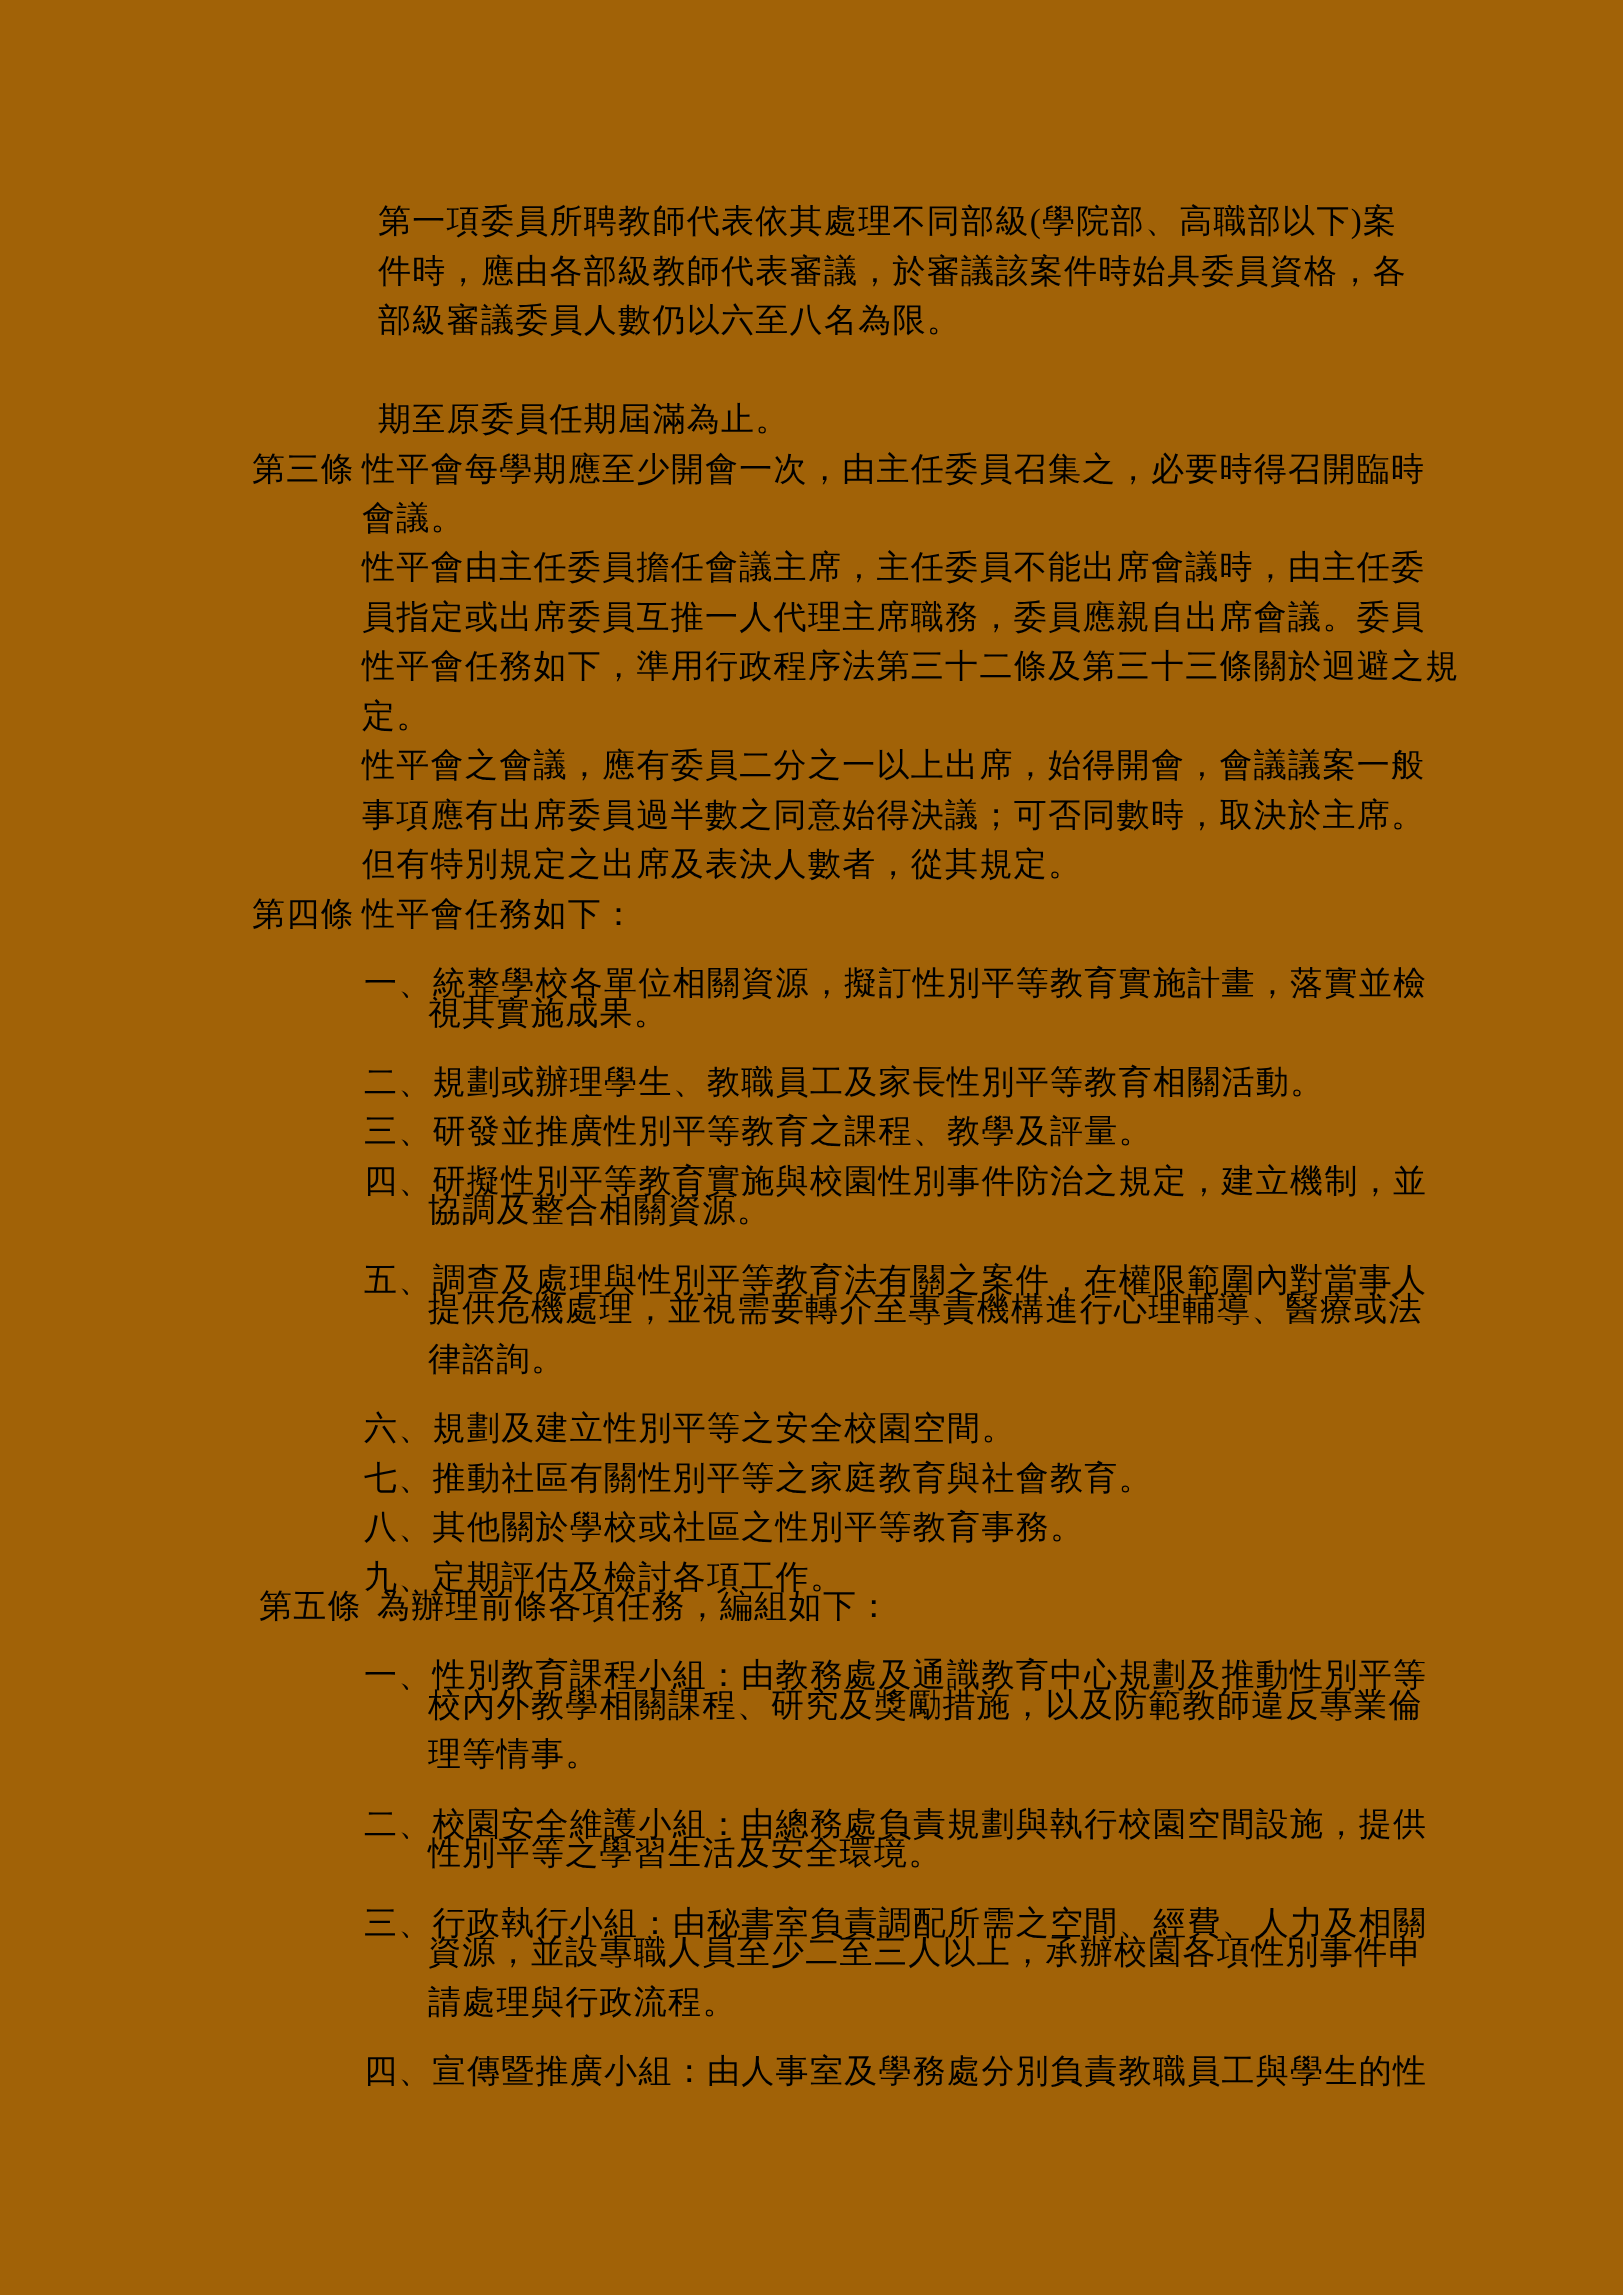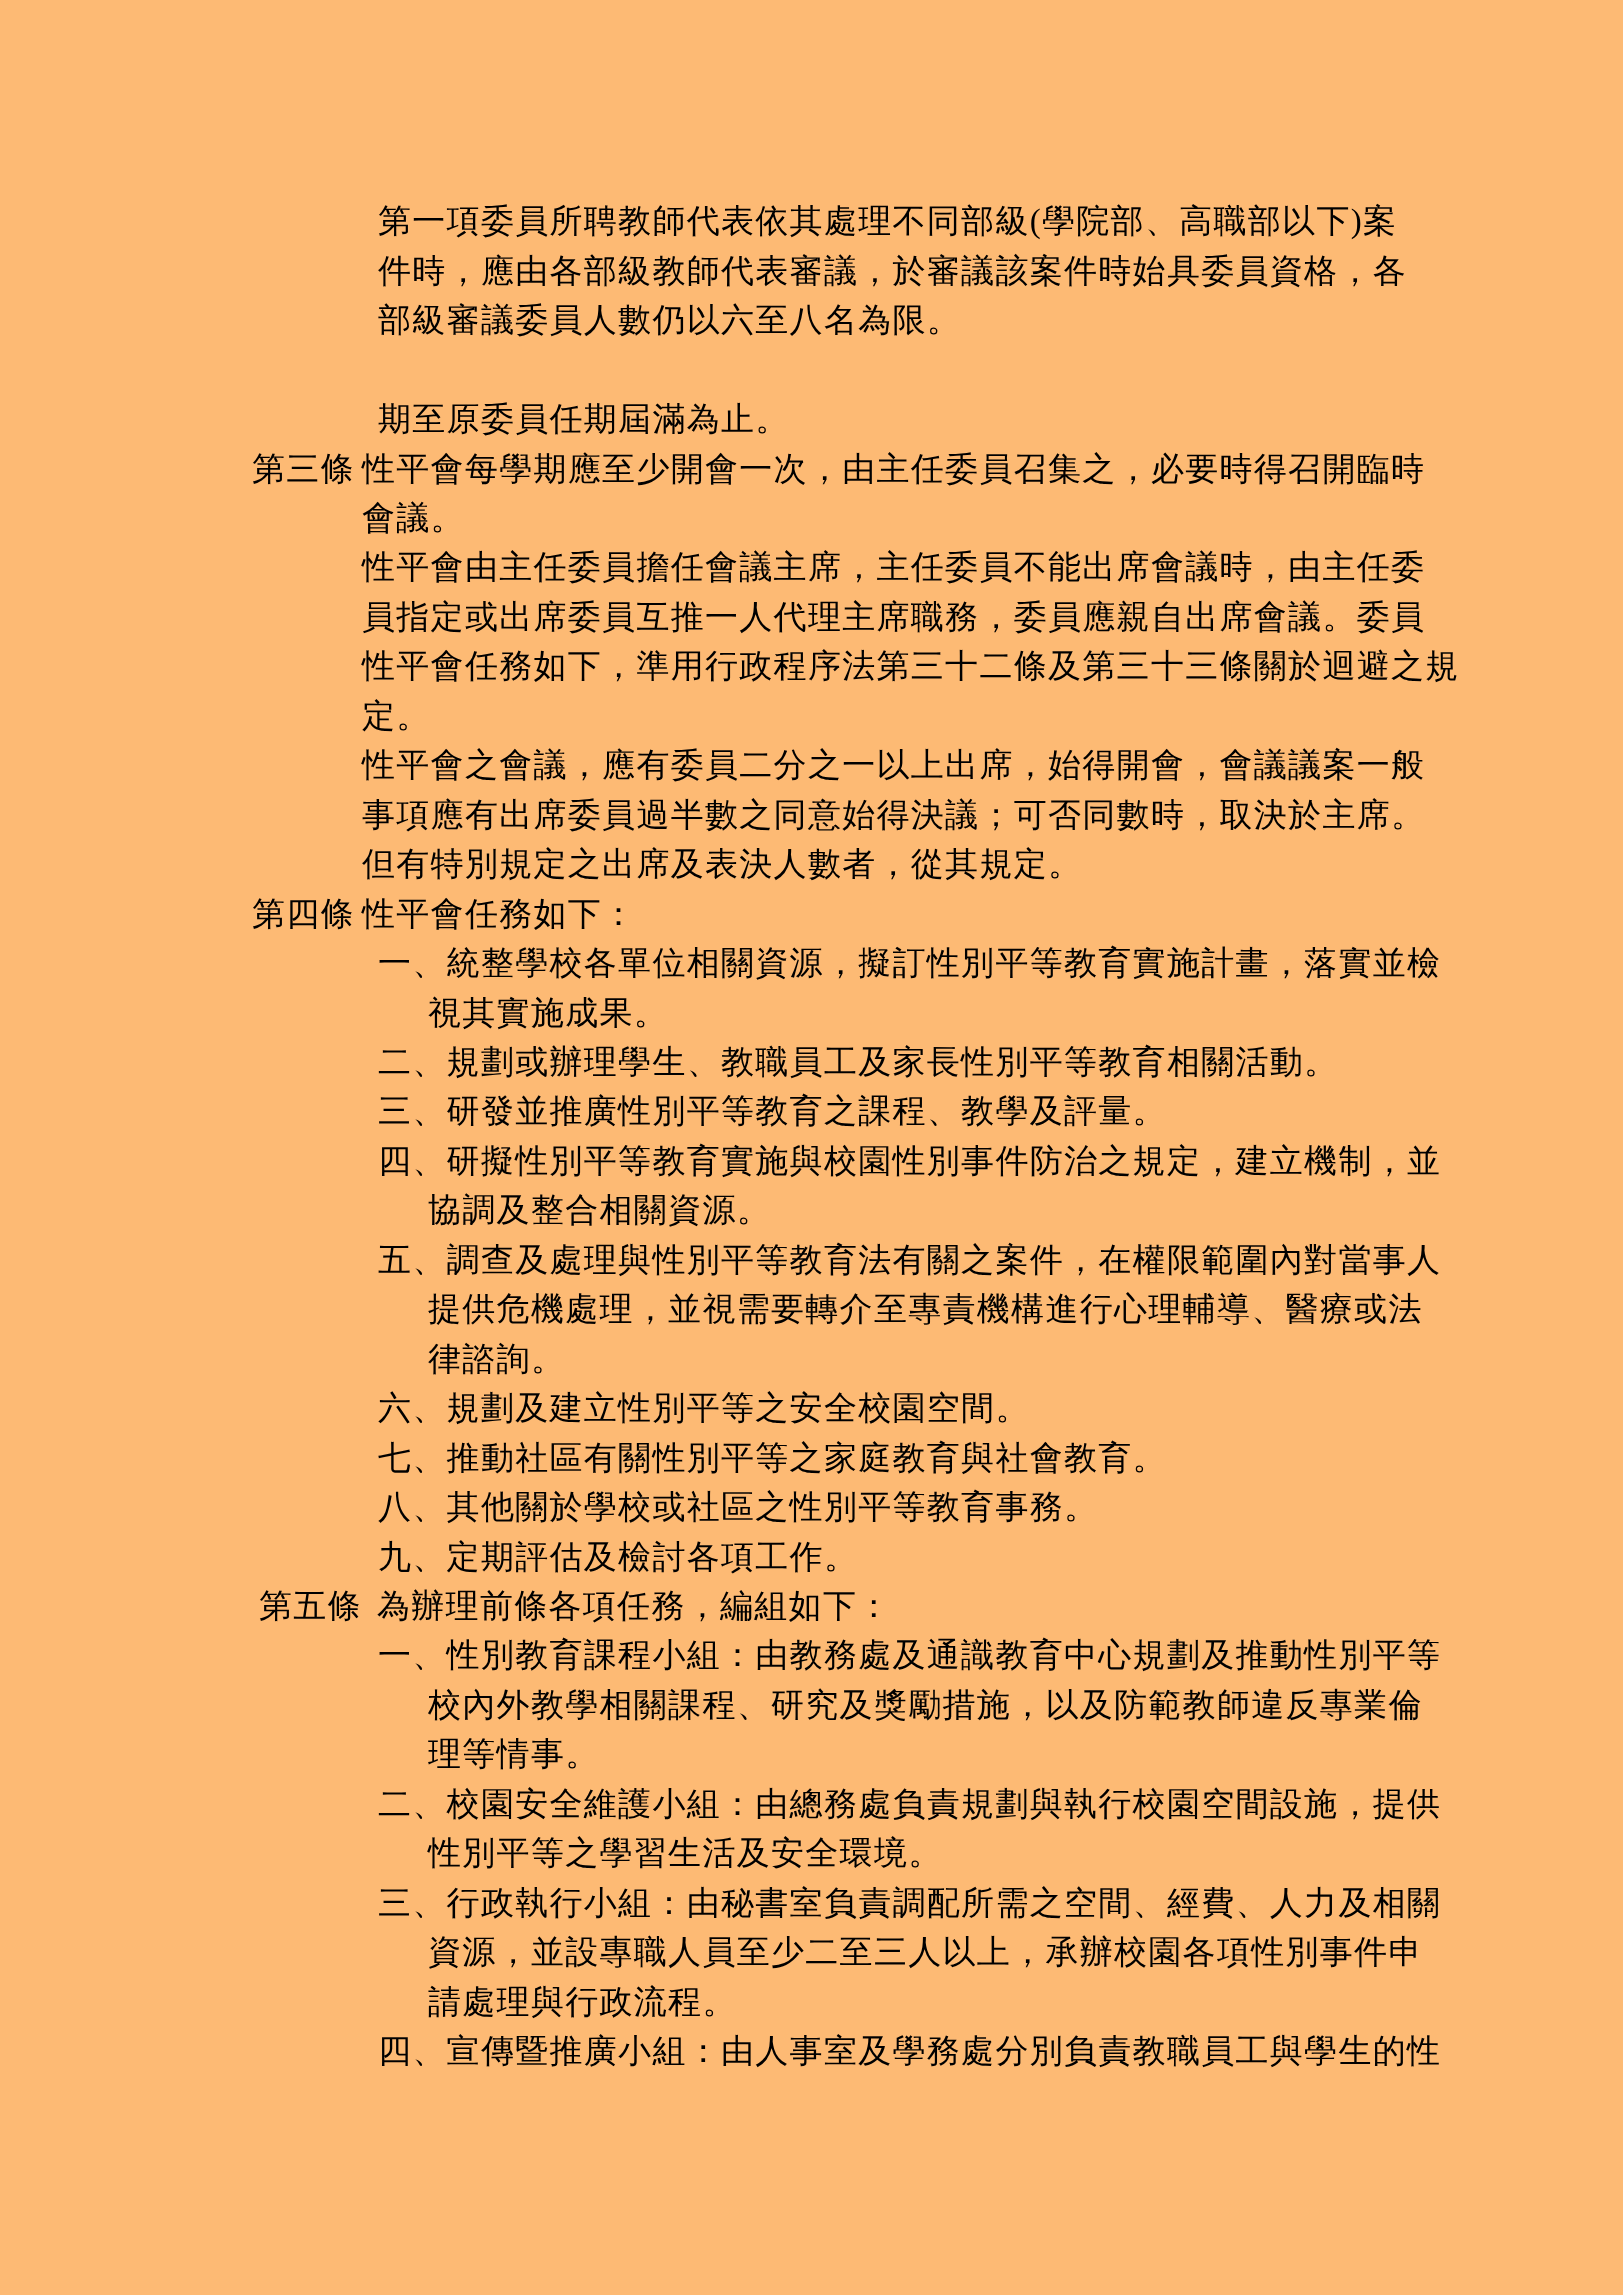--- a/index.html
+++ b/index.html
@@ -4,21 +4,21 @@
 <style>
   html, body {
     margin: 0;
     padding: 0;
     background: #ffffff;
   }
   .page {
     position: relative;
     width: 1623px;
     height: 2295px;
-    background: #fdba74;
+    background: #a16207;
     overflow: hidden;
     font-family: "Liberation Serif", "DejaVu Serif", serif;
   }
   .textblock {
     position: absolute;
     top: 0;
     left: 0;
     width: 100%;
     height: 100%;
   }
@@ -27,21 +27,21 @@
     white-space: nowrap;
     font-size: 33px;
     line-height: 50px;
     height: 50px;
     letter-spacing: 1.3px;
     color: #000000;
   }
   
   .line.intro          { left: 378px; }
   .line.body           { left: 362px; }
-  .line.item           { left: 378px; }
+  .line.item           { left: 364px; margin-top: 20px; }
   .line.item-sub       { left: 428px; }
   .line.article        { left: 362px; }
   .line.article-indent { left: 377px; }
   .line .label {
     position: absolute;
     top: 0;
     white-space: nowrap;
     letter-spacing: 1.3px;
     text-align: center;
   }

